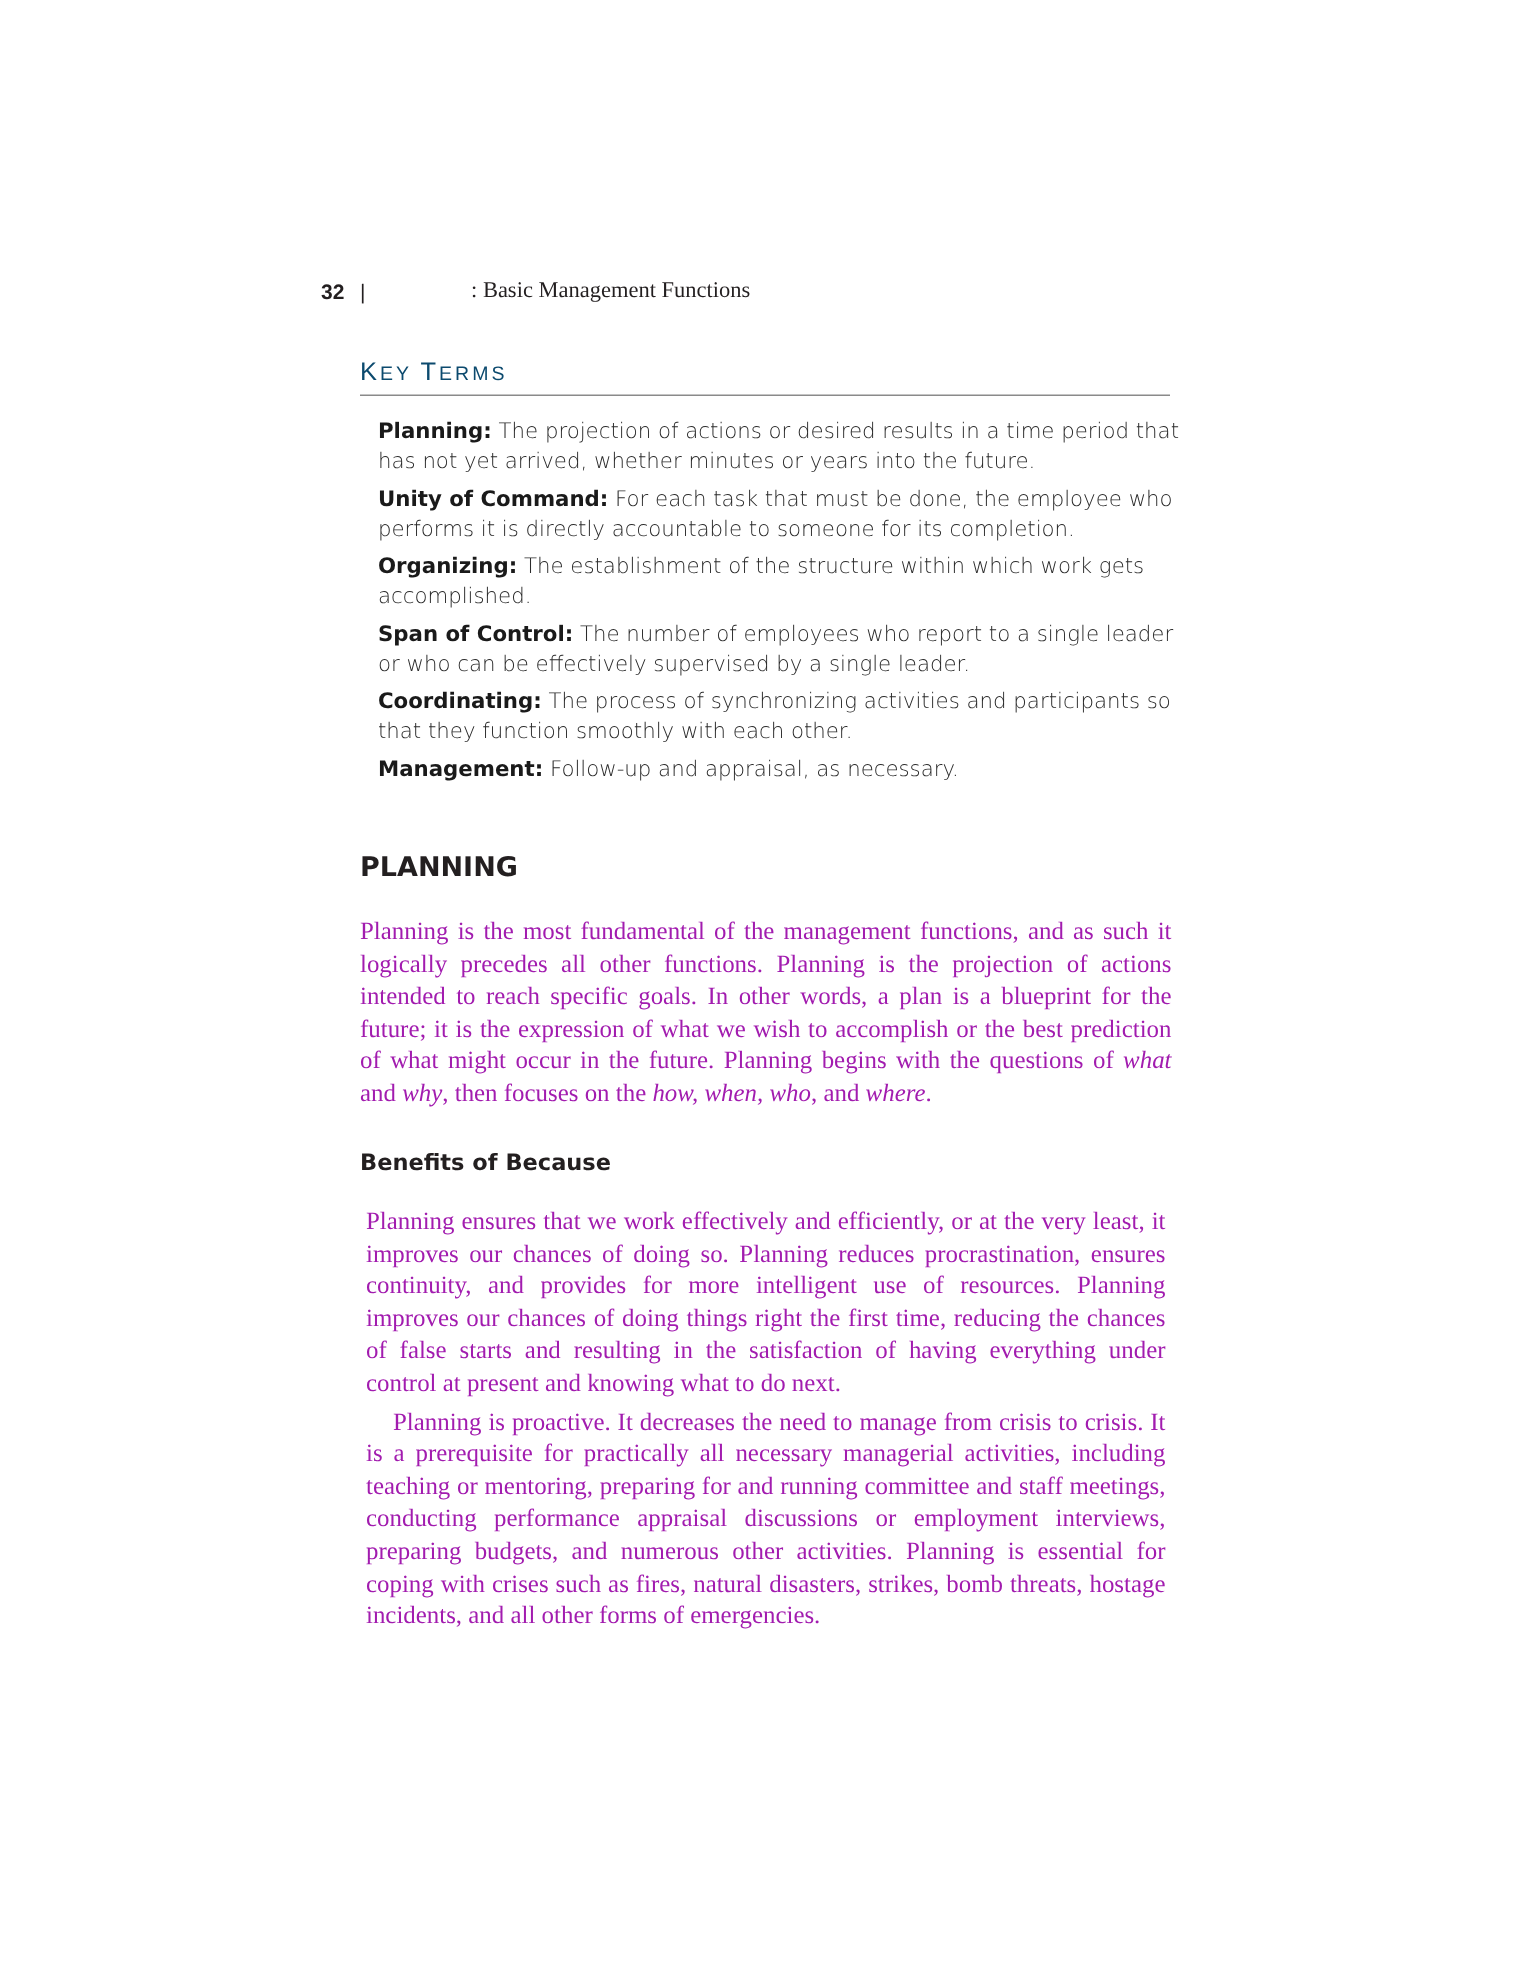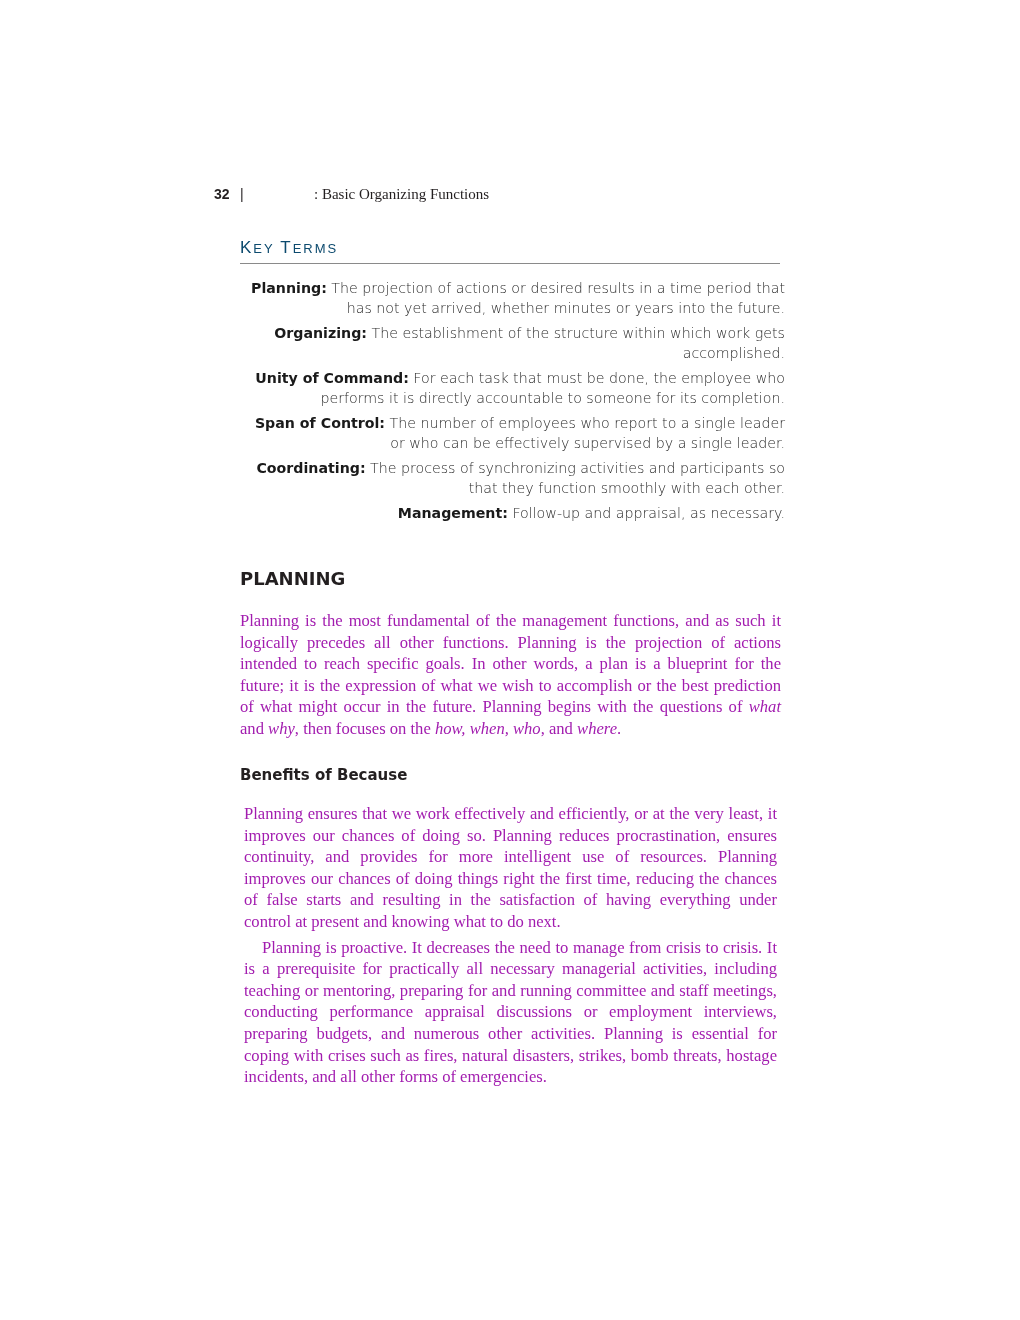--- a/index.html
+++ b/index.html
@@ -4,47 +4,47 @@
 <style>
   html, body { margin:0; padding:0; background:#ffffff; }
   body { width:1020px; height:1320px; position:relative; overflow:hidden; color:#231f20; }
   .header { position:absolute; top:186px; left:214px; font-size:14px; font-family:"Liberation Serif", serif; }
   .pagenum { position:absolute; left:0; top:0; font-family:"Liberation Sans", sans-serif; font-weight:bold; font-size:14px; }
   .bar { position:absolute; left:26px; top:0; font-family:"Liberation Sans", sans-serif; font-size:14px; }
   .running { position:absolute; left:100px; top:0; white-space:nowrap; font-size:15px; }
   .kt-title { position:absolute; top:238px; left:240px; font-family:"Liberation Sans", sans-serif; color:#0c4a6e; font-size:13px; letter-spacing:2px; font-variant:small-caps; }
   .kt-title .big { font-size:17px; }
   .kt-rule { position:absolute; top:263px; left:240px; width:540px; height:1px; background:#8a8a8a; }
-  .terms { position:absolute; top:279px; left:240px; width:545px; font-family:"DejaVu Sans", sans-serif; font-size:14.2px; line-height:19.5px; font-weight:300; color:#2b2b2b;text-align:right; }
+  .terms { position:absolute; top:279px; left:252px; width:545px; font-family:"DejaVu Sans", sans-serif; font-size:14.2px; line-height:19.5px; font-weight:300; color:#2b2b2b; }
   .term { margin:0 0 6px 0; }
   .term b { font-weight:bold; color:#1a1a1a; }
   .h1 { position:absolute; top:568px; left:240px; font-family:"DejaVu Sans", sans-serif; font-weight:bold; font-size:18px; letter-spacing:0px; }
   .body { position:absolute; left:240px; width:541px; font-family:"Liberation Serif", serif; font-size:16.6px; line-height:21.6px; text-align:justify; color:#a21caf; }
   .p1 { top:610px; }
   .h2 { position:absolute; top:766px; left:240px; font-family:"DejaVu Sans", sans-serif; font-weight:bold; font-size:15px; }
   .p2 { top:799px; }
   .p2 p { margin:4px; }
   .indent { text-indent:18px; }
 </style>
 </head>
 <body>
 
 <div class="header">
   <span class="pagenum">32</span>
   <span class="bar">|</span>
-  <span class="running">: Basic Organizing Functions</span>
+  <span class="running">: Basic Management Functions</span>
 </div>
 
 <div class="kt-title"><span class="big">K</span><span>EY</span>&nbsp;<span class="big">T</span><span>ERMS</span></div>
 <div class="kt-rule"></div>
 
 <div class="terms">
   <div class="term"><b>Planning:</b><span> The projection of actions or desired results in a time period that has not yet arrived, whether minutes or years into the future.</span></div>
+  <div class="term"><b>Unity of Command:</b><span> For each task that must be done, the employee who performs it is directly accountable to someone for its completion.</span></div>
   <div class="term"><b>Organizing:</b><span> The establishment of the structure within which work gets accomplished.</span></div>
-  <div class="term"><b>Unity of Command:</b><span> For each task that must be done, the employee who performs it is directly accountable to someone for its completion.</span></div>
   <div class="term"><b>Span of Control:</b><span> The number of employees who report to a single leader or who can be effectively supervised by a single leader.</span></div>
   <div class="term"><b>Coordinating:</b><span> The process of synchronizing activities and participants so that they function smoothly with each other.</span></div>
   <div class="term"><b>Management:</b><span> Follow-up and appraisal, as necessary.</span></div>
 </div>
 
 <div class="h1">PLANNING</div>
 
 <div class="body p1"><span>Planning is the most fundamental of the management functions, and as such it logically precedes all other functions. Planning is the projection of actions intended to reach specific goals. In other words, a plan is a blueprint for the future; it is the expression of what we wish to accomplish or the best prediction of what might occur in the future. Planning begins with the questions of </span><i>what</i><span> and </span><i>why</i><span>, then focuses on the </span><i>how, when, who</i><span>, and </span><i>where</i><span>.</span></div>
 
 <div class="h2">Benefits of Because</div>

